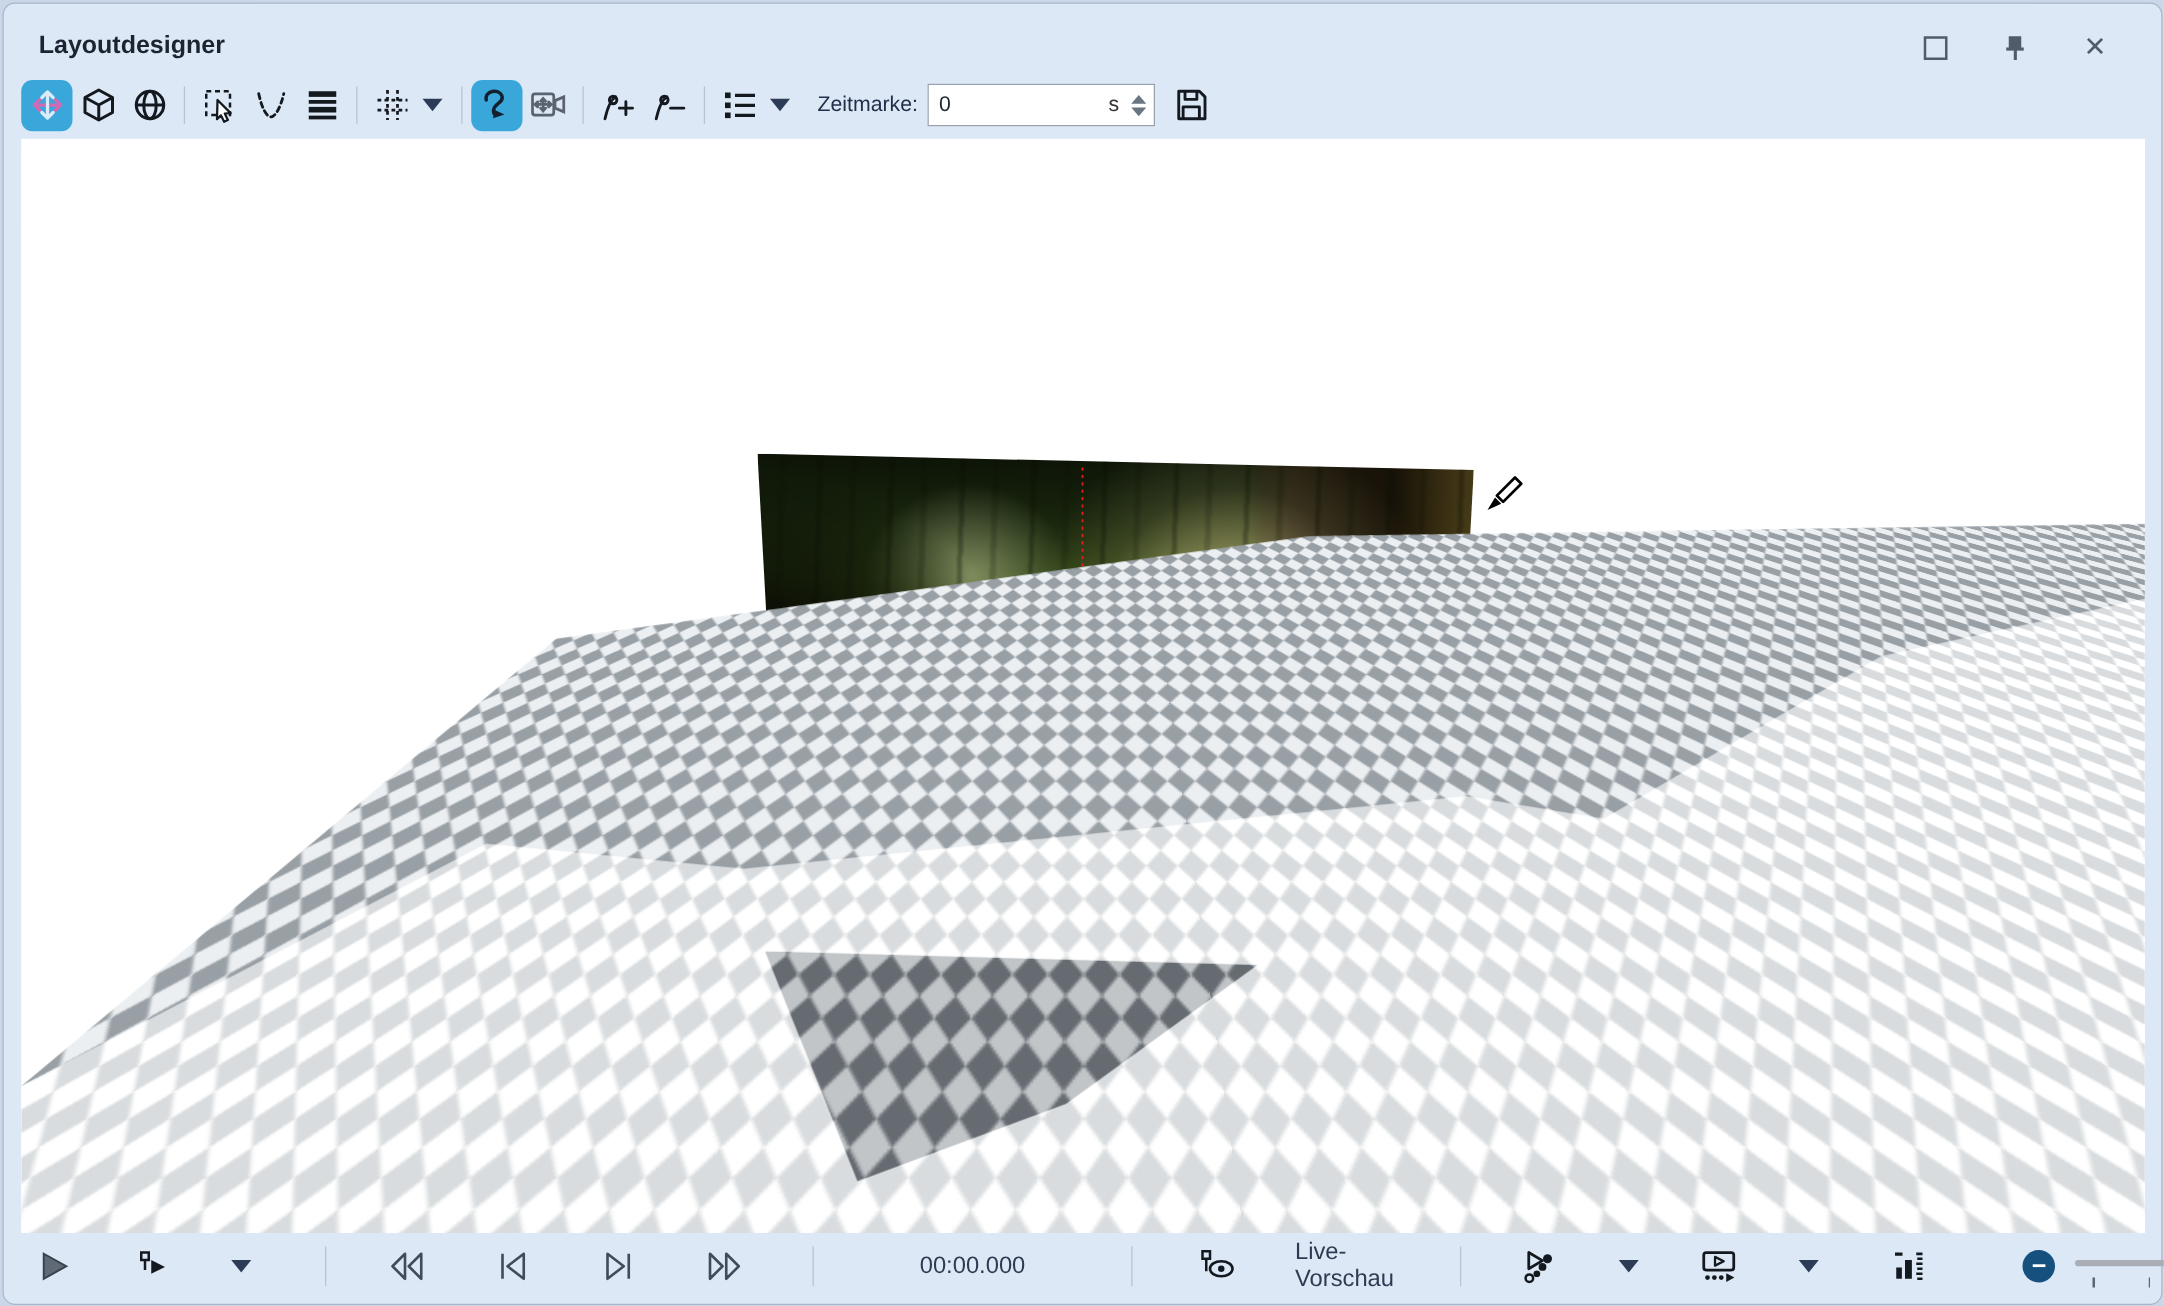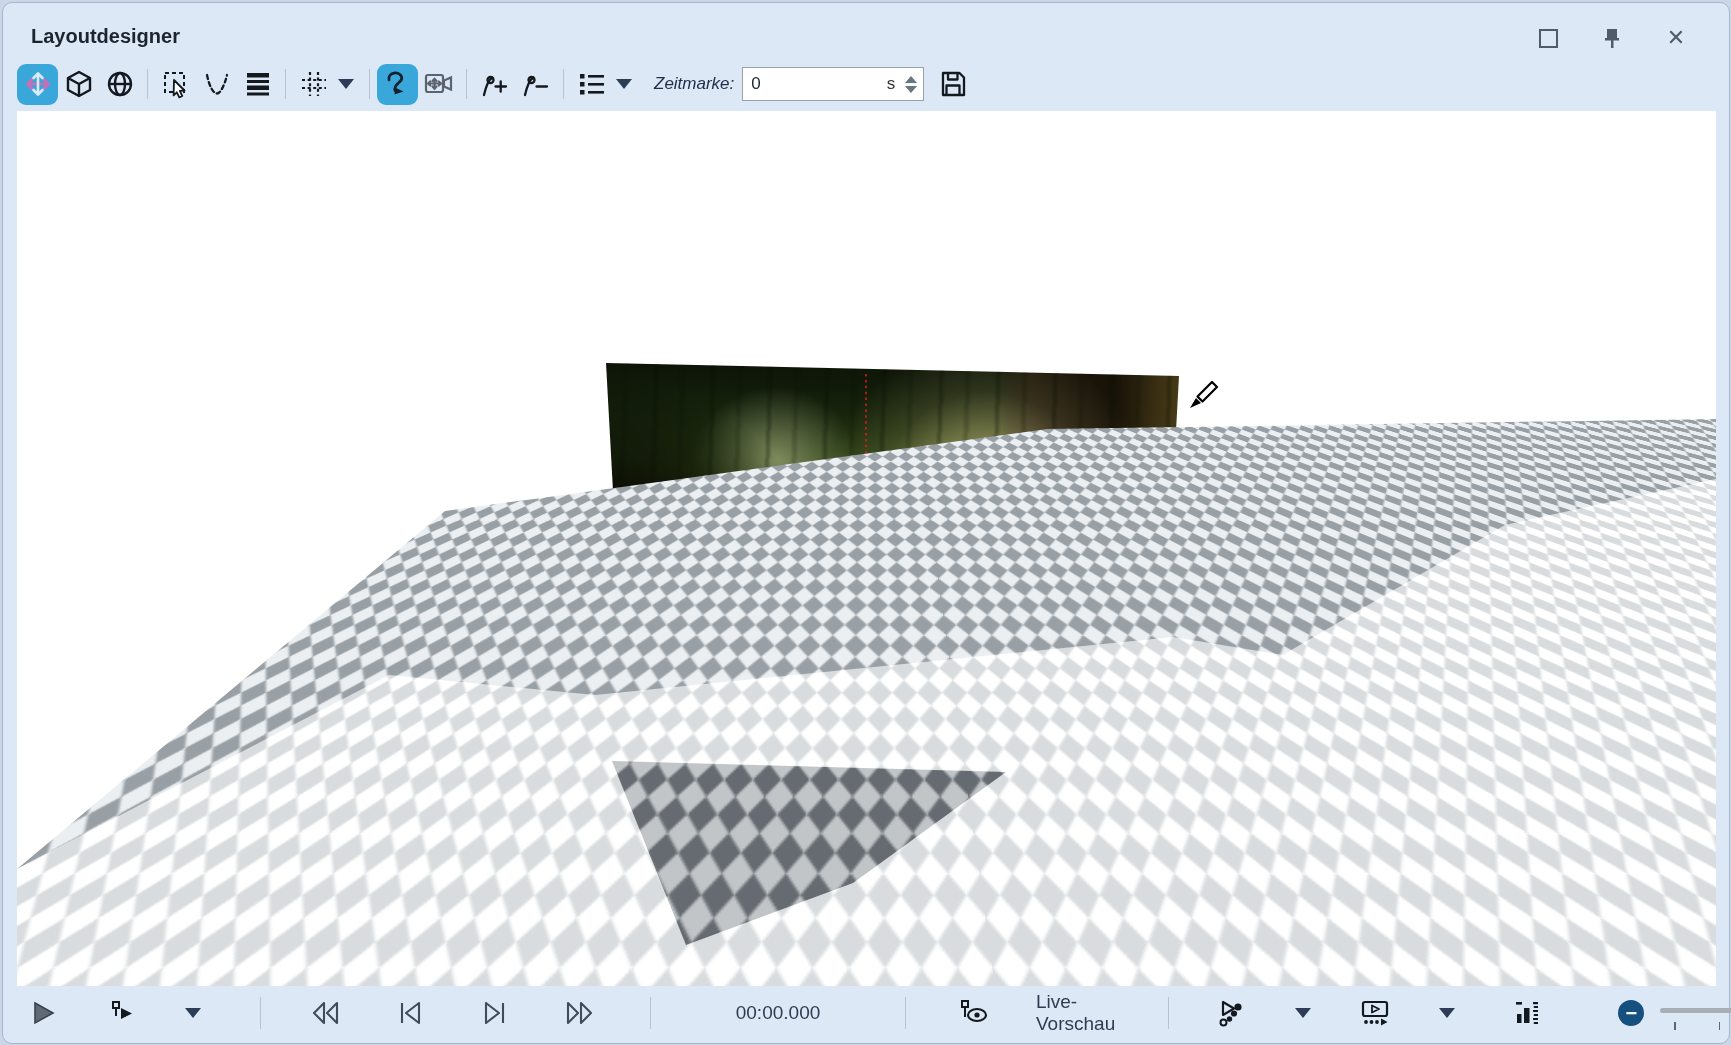--- a/index.html
+++ b/index.html
@@ -12,21 +12,21 @@
   .winbtn{position:absolute;top:22px;width:26px;height:26px;display:flex;align-items:center;justify-content:center;color:#515c6a;}
   .wb-max{left:1532px;}.wb-pin{left:1596px;}.wb-close{left:1660px;font-size:22px;}
   .maxglyph{width:15px;height:15px;border:2px solid #515c6a;}
   
   .toolbar{position:absolute;left:14px;top:58px;height:46px;display:flex;align-items:center;}
   .tbtn{width:41px;height:41px;display:flex;align-items:center;justify-content:center;border-radius:9px;flex:0 0 auto;}
   .tbtn.active{background:#3aa7db;}
   .tsep{width:1px;height:30px;background:#b7c2d2;margin:0 7px;flex:0 0 auto;}
   .dd{width:0;height:0;border-left:8px solid transparent;border-right:8px solid transparent;
       border-top:10px solid #2c3c57;margin:0 8px 0 4px;flex:0 0 auto;}
-  .tb-label{font-size:17px;color:#20304a;margin:0 8px 0 14px;font-style:italic;}
+  .tb-label{font-size:17px;color:#20304a;margin:0 8px 0 14px;}
   .tm-box{width:168px;height:32px;background:#fff;border:1px solid #98a2ae;display:flex;align-items:center;
           padding:0 4px 0 8px;font-size:17px;color:#1c2430;}
   .tm-val{flex:1;text-align:left;}
   .tm-unit{margin-right:8px;color:#333;}
   .spin{display:flex;flex-direction:column;gap:3px;align-items:center;padding:2px;}
   .spin i{width:0;height:0;border-left:6px solid transparent;border-right:6px solid transparent;}
   .spin .up{border-bottom:7px solid #6a7582;}
   .spin .dn{border-top:7px solid #6a7582;}
   
   .canvas{position:absolute;left:14px;top:108px;width:1699px;height:875px;overflow:hidden;

